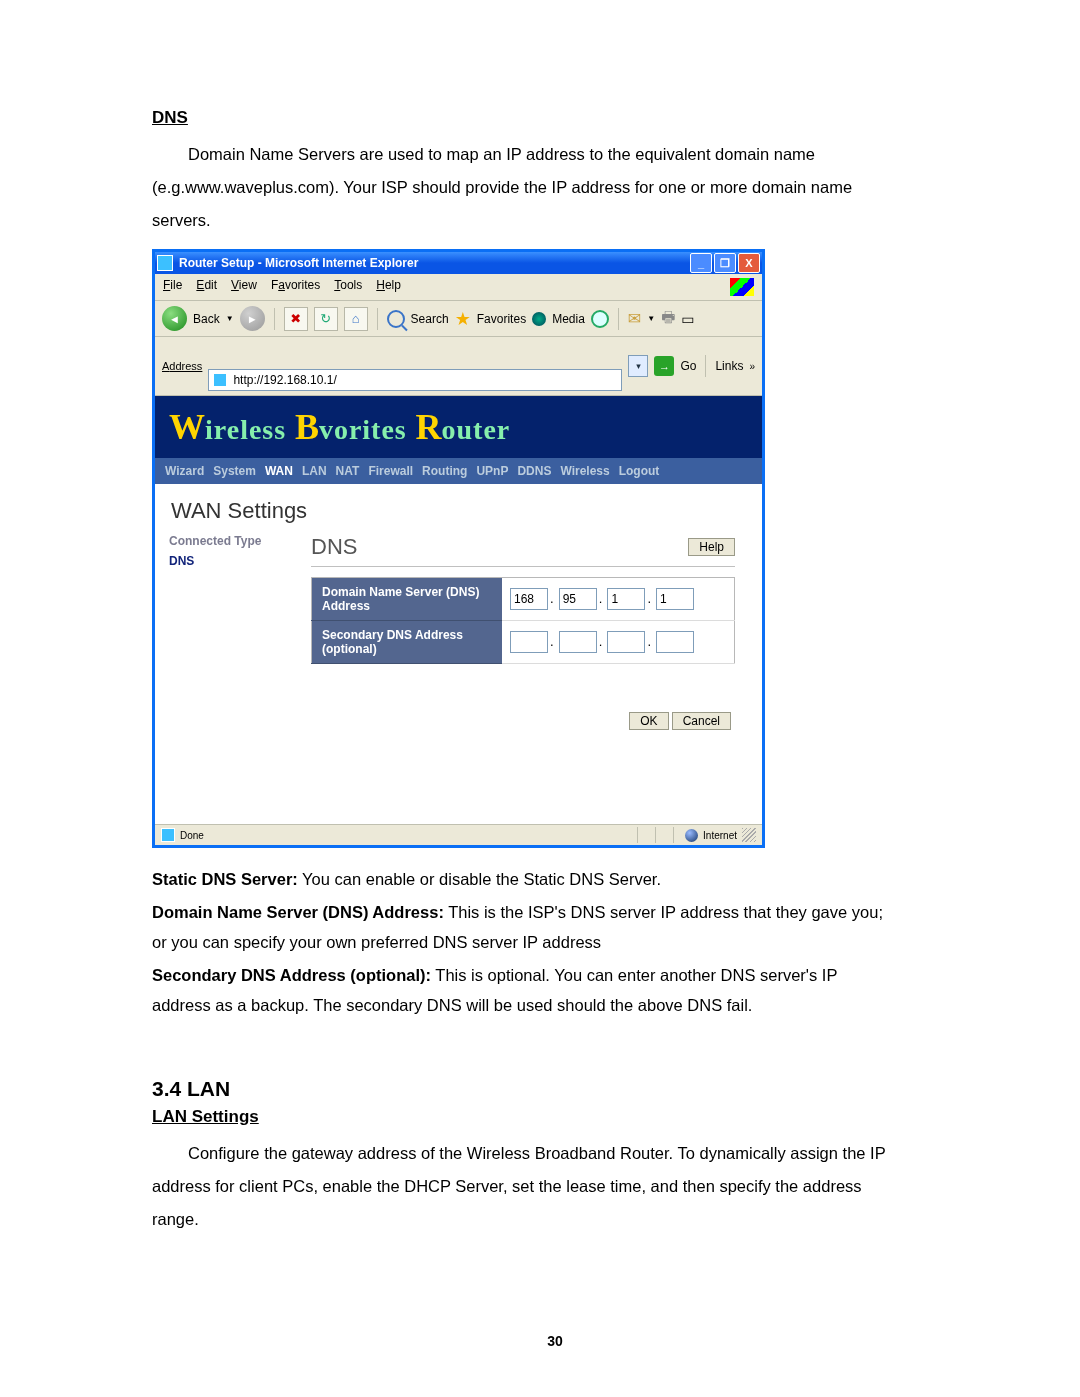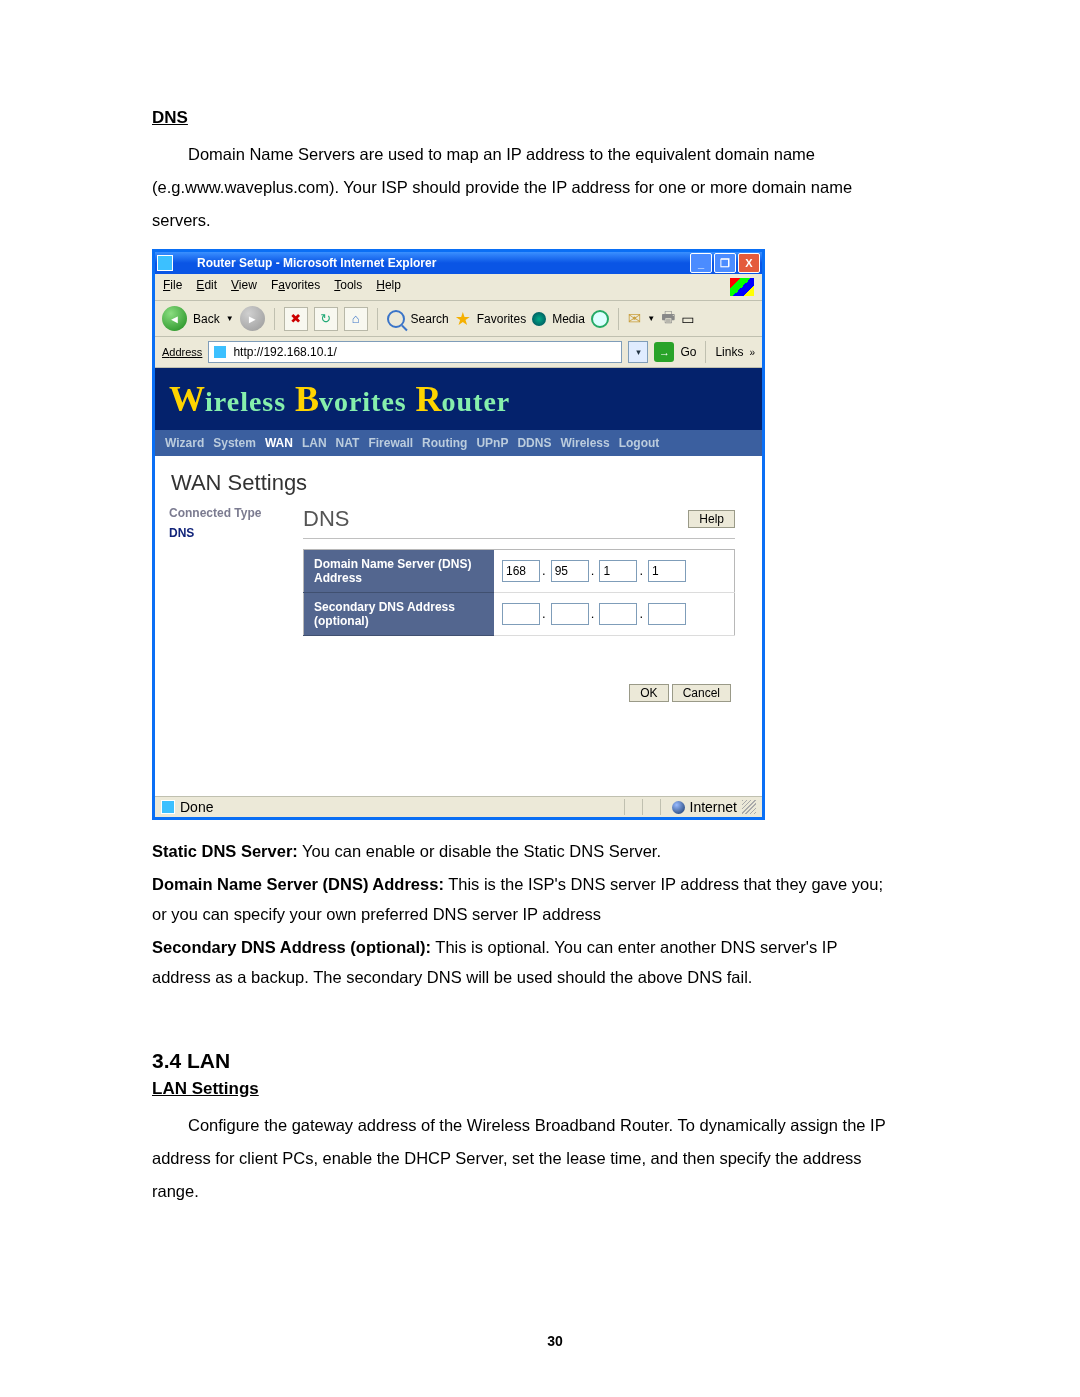--- a/index.html
+++ b/index.html
@@ -47,21 +47,21 @@
     height: 22px;
     background: linear-gradient(to bottom,#3a90ff,#0a55e5 50%,#0a55e5);
     display: flex;
     align-items: center;
     color: #fff;
     font-weight: bold;
     font-size: 12px;
     padding: 0 2px;
     justify-content: space-between;
   }
-  .titlebar-left { display:flex; align-items:center; gap:24px; }
+  .titlebar-left { display:flex; align-items:center; gap:6px; }
   .ie-icon { width:14px; height:14px; background:#3cc0ff; border:1px solid #fff; display:inline-block;}
   .titlebar-btns { display:flex; gap:2px;}
   .tb-btn { width:20px; height:18px; background:#4b8cff; border:1px solid #fff; border-radius:2px; color:#fff; display:flex; align-items:center; justify-content:center; font-weight:bold; font-size:11px;}
   .tb-close { background:#e45b3c;}
   .menubar {
     display:flex; gap:14px; padding:4px 8px; background:#ece9d8; font-size:12px; border-bottom:1px solid #c0c0b0;
   }
   .menubar span { }
   .menubar span u { text-decoration: underline; }
   .winflag { width:24px; height:18px; margin-left:auto; background:linear-gradient(135deg,#f00 25%,#0f0 25% 50%,#00f 50% 75%,#ff0 75%);}
@@ -77,55 +77,55 @@
   .magnify { display:inline-block; width:14px; height:14px; border:2px solid #3a74c8; border-radius:50%; position:relative;}
   .magnify::after { content:""; position:absolute; width:7px; height:2px; background:#3a74c8; transform:rotate(45deg); bottom:-3px; right:-5px;}
   .star { color:#f5b000; font-size:18px;}
   .mediaicn { width:14px; height:14px; border-radius:50%; background:radial-gradient(circle,#0a8,#045);}
   .clockicn { width:14px; height:14px; border-radius:50%; border:2px solid #2a6; background:#dff;}
   .envicn { color:#caa040; font-size:16px;}
   .printicn { color:#888; font-size:15px;}
   .addrbar {
     display:flex; align-items:center; gap:6px; padding:4px 7px; background:#ece9d8; border-bottom:1px solid #c0c0b0;
   }
-  .addrinput { flex:1; display:flex; align-items:center; background:#fff; border:1px solid #7f9db9; height:20px; padding:0 4px; gap:4px; }
+  .addrinput { flex:1; display:flex; align-items:center; background:#fff; border:1px solid #7f9db9; height:20px; padding:0 4px; gap:4px;margin-top:28px; }
   .addrinput input { border:0; outline:0; flex:1; font-size:12px;}
   .dropbtn { width:18px; height:20px; background:#e0ecff; border:1px solid #7f9db9; display:flex; align-items:center; justify-content:center; font-size:9px; color:#234;}
   .gobtn { width:20px; height:20px; background:#29a329; border-radius:3px; display:flex; align-items:center; justify-content:center; color:#fff; font-weight:bold;}
   .linkslbl { font-size:12px; }
   .expand { font-size:10px; }
   
   .banner {
     background:#04226c; height:62px; display:flex; align-items:center; padding:0 14px;
   }
   .banner .bw { font-family:Georgia, serif; }
   .banner .cap { color:#ffd400; font-size:36px; font-weight:bold; }
   .banner .rest { color:#86efac; font-size:28px; font-weight:bold; letter-spacing:1px; margin-right:6px;}
   .navrow {
     background:#3b5f9f; color:#bcd; font-size:12px; font-weight:bold; padding:6px 10px; display:flex; gap:9px;
   }
   .navrow .active { color:#fff; }
   .pagebody { background:#fff; padding:10px 27px 10px 14px; min-height:320px;}
   .page-title { font-size:22px; color:#333; margin:4px 2px 10px 2px;}
-  .mainrow { display:flex; gap:14px; }
+  .mainrow { display:flex; gap:22px; }
   .leftcol { width:120px; font-size:12px; font-weight:bold; color:#7b7b90; }
   .leftcol .lk1 { margin-bottom:6px; }
   .leftcol .lk2 { color:#12247a; }
   .rightcol { flex:1; }
   .dns-head { display:flex; align-items:center; justify-content:space-between; border-bottom:1px solid #c0c0c0; padding-bottom:6px; margin-bottom:10px; }
   .dns-head-label { font-size:22px; color:#555; }
   .smallbtn { background:#ece9d8; border:1px solid #9a9a88; padding:1px 10px; font-size:12px;}
   .dns-table { border:1px solid #b8b8b8; width:100%; border-collapse:collapse;}
   .dns-table td.lbl { background:#53668f; color:#fff; font-size:12px; font-weight:bold; padding:7px 10px; width:170px; border-bottom:1px solid #405070;}
   .dns-table td.val { background:#fff; padding:5px 8px; border-bottom:1px solid #dcdcdc;}
   .ipbox { width:30px; height:18px; border:1px solid #7f9db9; font-size:12px; text-align:left; padding:1px 3px;}
   .dot { display:inline-block; padding:0 2px; font-size:13px;}
   .checkbox { width:13px; height:13px; border:1px solid #7f9db9; display:inline-block; vertical-align:middle; margin-right:4px;}
   .btnrow { text-align:right; margin-top:48px; padding-right:4px;}
-  .statusbar { display:flex; align-items:center; height:20px; background:#ece9d8; border-top:1px solid #c0c0b0; font-size:14px; padding:0 6px; justify-content:space-between;}
+  .statusbar { display:flex; align-items:center; height:20px; background:#ece9d8; border-top:1px solid #c0c0b0; font-size:10px; padding:0 6px; justify-content:space-between;}
   .status-left { display:flex; align-items:center; gap:5px;}
   .status-right { display:flex; align-items:center; gap:5px;}
   .globeicn { width:13px; height:13px; border-radius:50%; background:radial-gradient(circle at 35% 30%,#9bf,#136); display:inline-block;}
   .status-sep { width:1px; height:16px; background:#c0c0b0; margin:0 6px;}
   .grip { width:14px; height:14px; background:repeating-linear-gradient(135deg,#aaa 0 1px,transparent 1px 3px);}
   
   .desc-block { font-size:16.5px; line-height:1.85; margin-top:2px;}
   .desc-block b { font-weight:bold; }
   .sec-num { font-size:21px; font-weight:bold; margin-top:56px; margin-bottom:6px;}
   .pagenum { position:absolute; bottom:48px; left:0; width:1080px; text-align:center; font-size:14px; font-weight:bold;padding-left:15px;}

